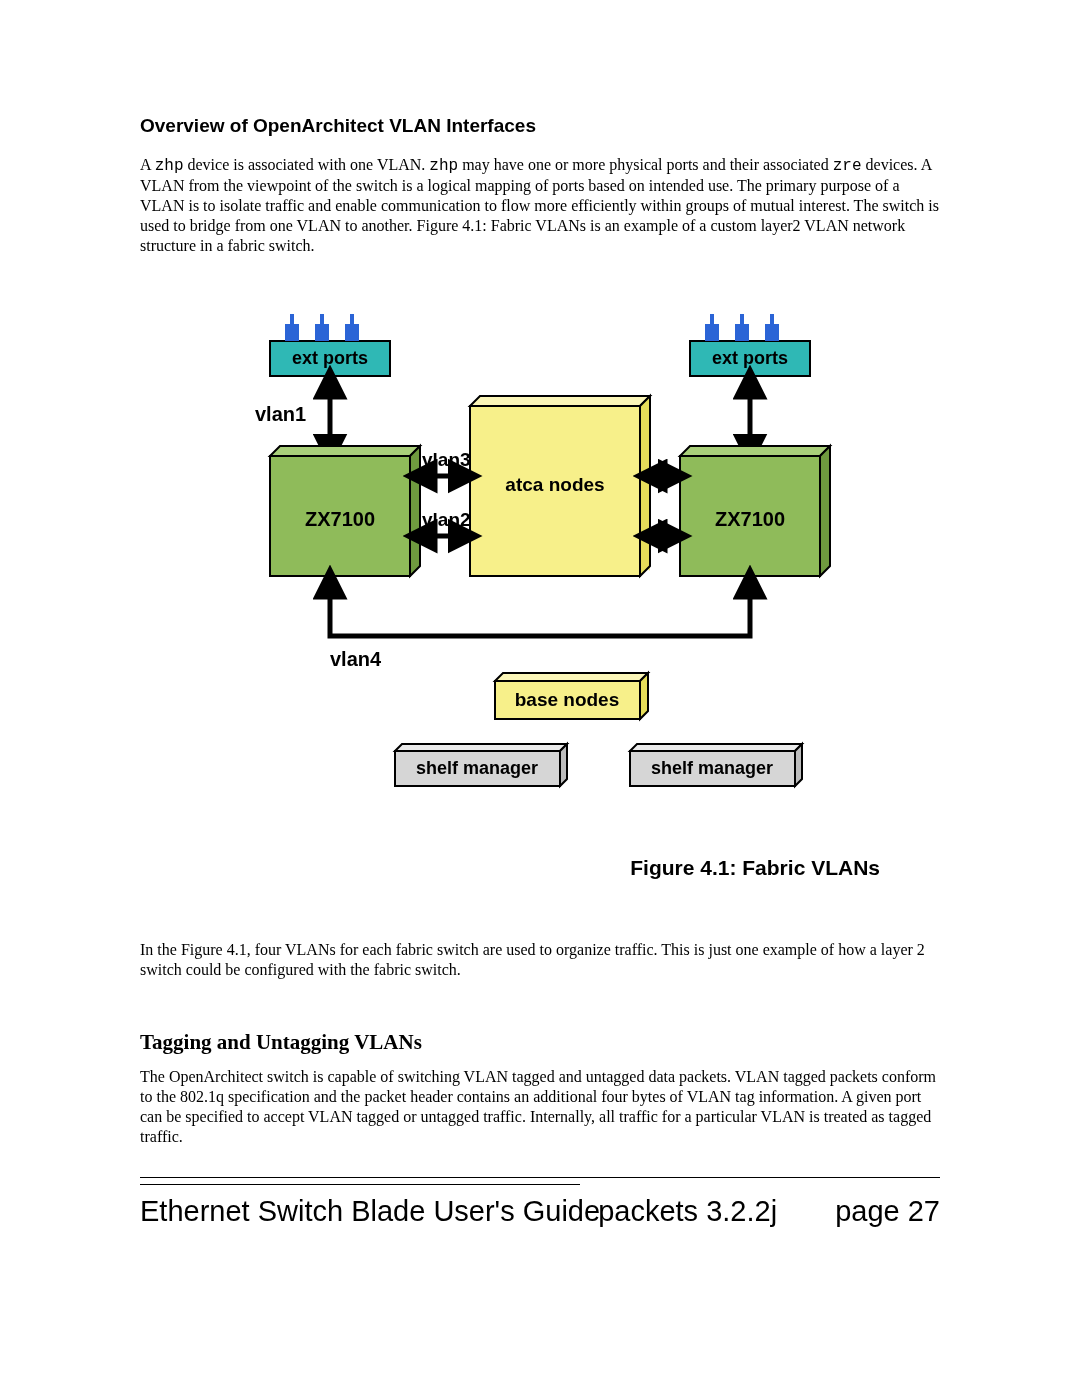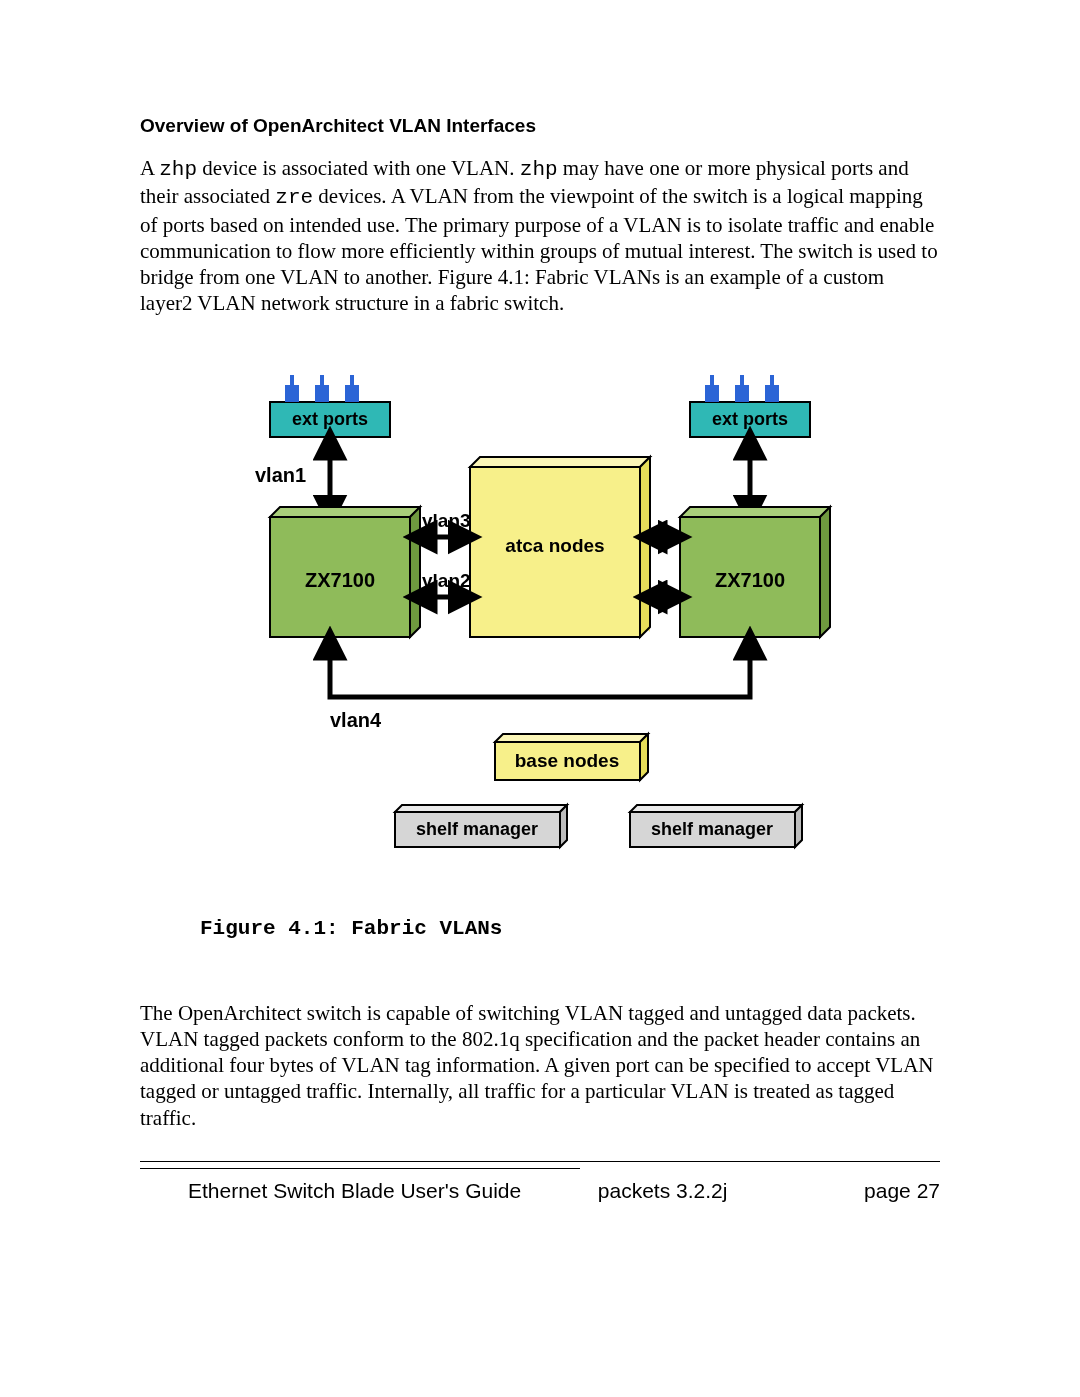--- a/index.html
+++ b/index.html
@@ -12,56 +12,55 @@
   .page{
     padding:115px 140px 60px 140px;
   }
   h2.section-title{
     font-family:Arial,Helvetica,sans-serif;
     font-size:19px;
     font-weight:bold;
     margin:0 0 18px 0;
   }
   p.body-text{
-    font-size:21px;
+    font-size:16px;
     line-height:1.25;
     margin:0 0 22px 0;
   }
   .mono{font-family:"Courier New",monospace;}
   .figure-wrap{
     margin:50px auto 16px auto;
     width:680px;
   }
   svg{display:block;margin:0 auto;}
   .figure-caption{
-    text-align:left;
-    font-family:Liberation Mono, monospace;
+    text-align:right;
+    font-family:Liberation Sans, sans-serif;
     font-weight:bold;
     font-size:21px;
     margin:30px 0 60px 0;
   }
   .subhead{
     font-family:"Times New Roman",Times,serif;
     font-weight:bold;
     font-size:21px;
     margin:50px 0 12px 0;
   }
   .footer-rule{
     border:0;border-top:1.5px solid #000;margin:30px 0 4px 0;
   }
   .footer-rule.short{
     width:55%;margin-left:0;margin-top:6px;
   }
   .footer-line{
     font-family:Arial,Helvetica,sans-serif;
-    font-size:21px;
+    font-size:29px;
     display:flex;
     justify-content:space-between;
     margin-top:10px;
-    margin-left:48px;
   }
   .footer-line span:nth-child(2){margin-left:-60px;}
 </style>
 </head>
 <body>
 
 <div class="page">
 
   <h2 class="section-title">Overview of OpenArchitect VLAN Interfaces</h2>
 
@@ -162,21 +161,23 @@
         <rect x="430" y="445" width="165" height="35" fill="#d6d6d6" stroke="#000" stroke-width="2"></rect>
         <polygon points="430,445 437,438 602,438 595,445" fill="#eaeaea" stroke="#000" stroke-width="2"></polygon>
         <polygon points="595,445 602,438 602,473 595,480" fill="#bcbcbc" stroke="#000" stroke-width="2"></polygon>
         <text x="512" y="468" text-anchor="middle" font-family="Arial" font-weight="bold" font-size="18">shelf manager</text>
       </g>
     </svg>
 
     <div class="figure-caption">Figure 4.1: Fabric VLANs</div>
   </div>
 
+  <p class="body-text">In the Figure 4.1, four VLANs for each fabric switch are used to organize traffic. This is just one example of how a layer 2 switch could be configured with the fabric switch.</p>
 
+  <div class="subhead">Tagging and Untagging VLANs</div>
 
   <p class="body-text" style="margin-bottom:10px">The OpenArchitect switch is capable of switching VLAN tagged and untagged data packets. VLAN tagged packets conform to the 802.1q specification and the packet header contains an additional four bytes of VLAN tag information. A given port can be specified to accept VLAN tagged or untagged traffic. Internally, all traffic for a particular VLAN is treated as tagged traffic.</p>
 
   <hr class="footer-rule">
   <hr class="footer-rule short">
 
   <div class="footer-line">
     <span>Ethernet Switch Blade User's Guide</span>
     <span>packets  3.2.2j</span>
     <span>page 27</span>

